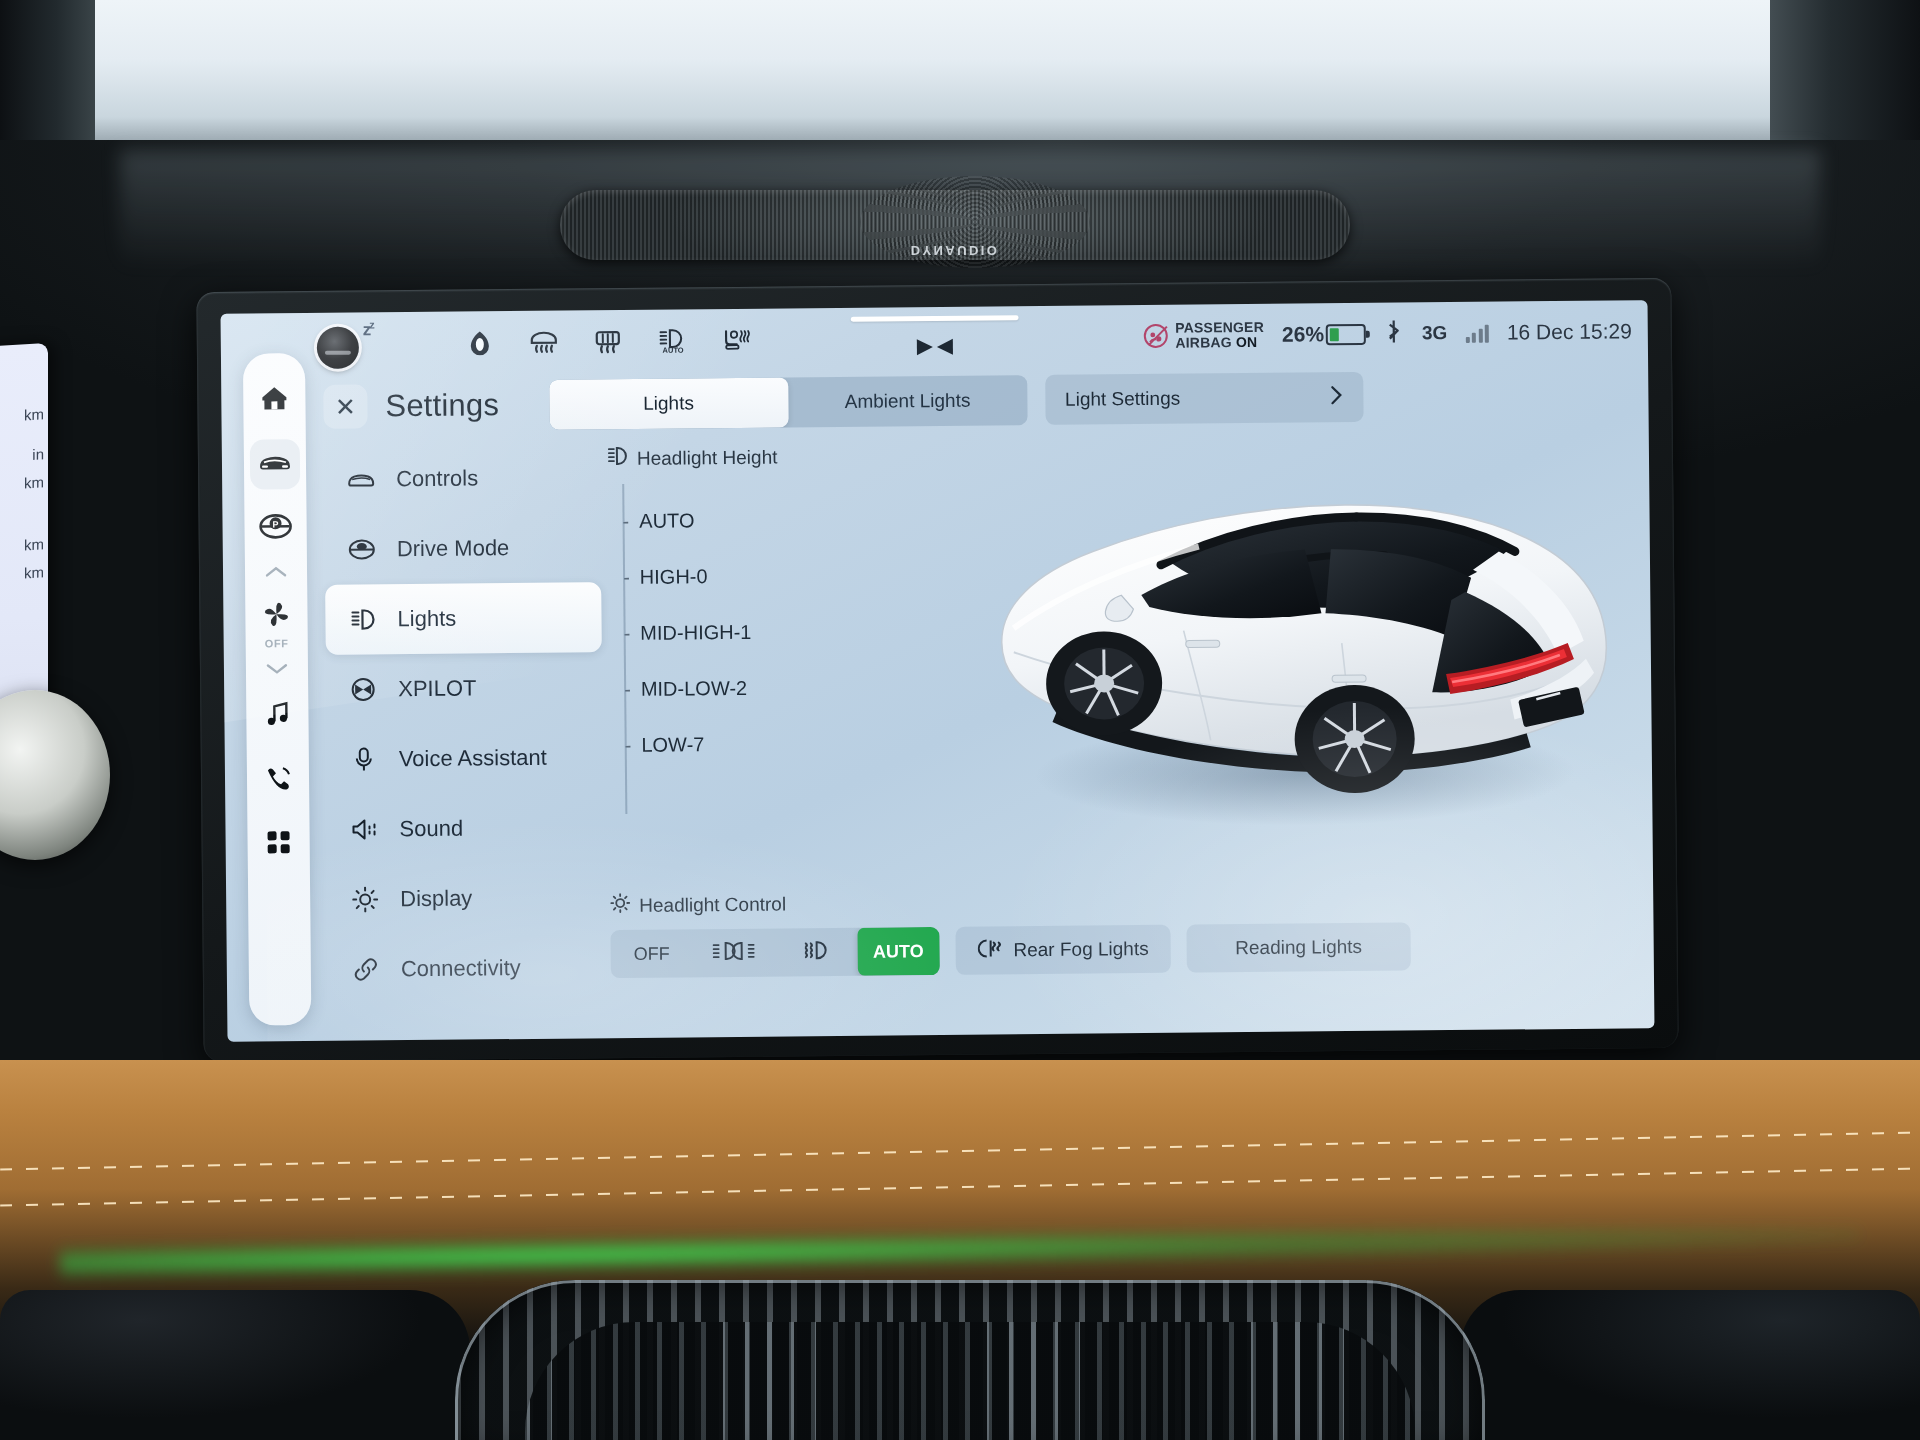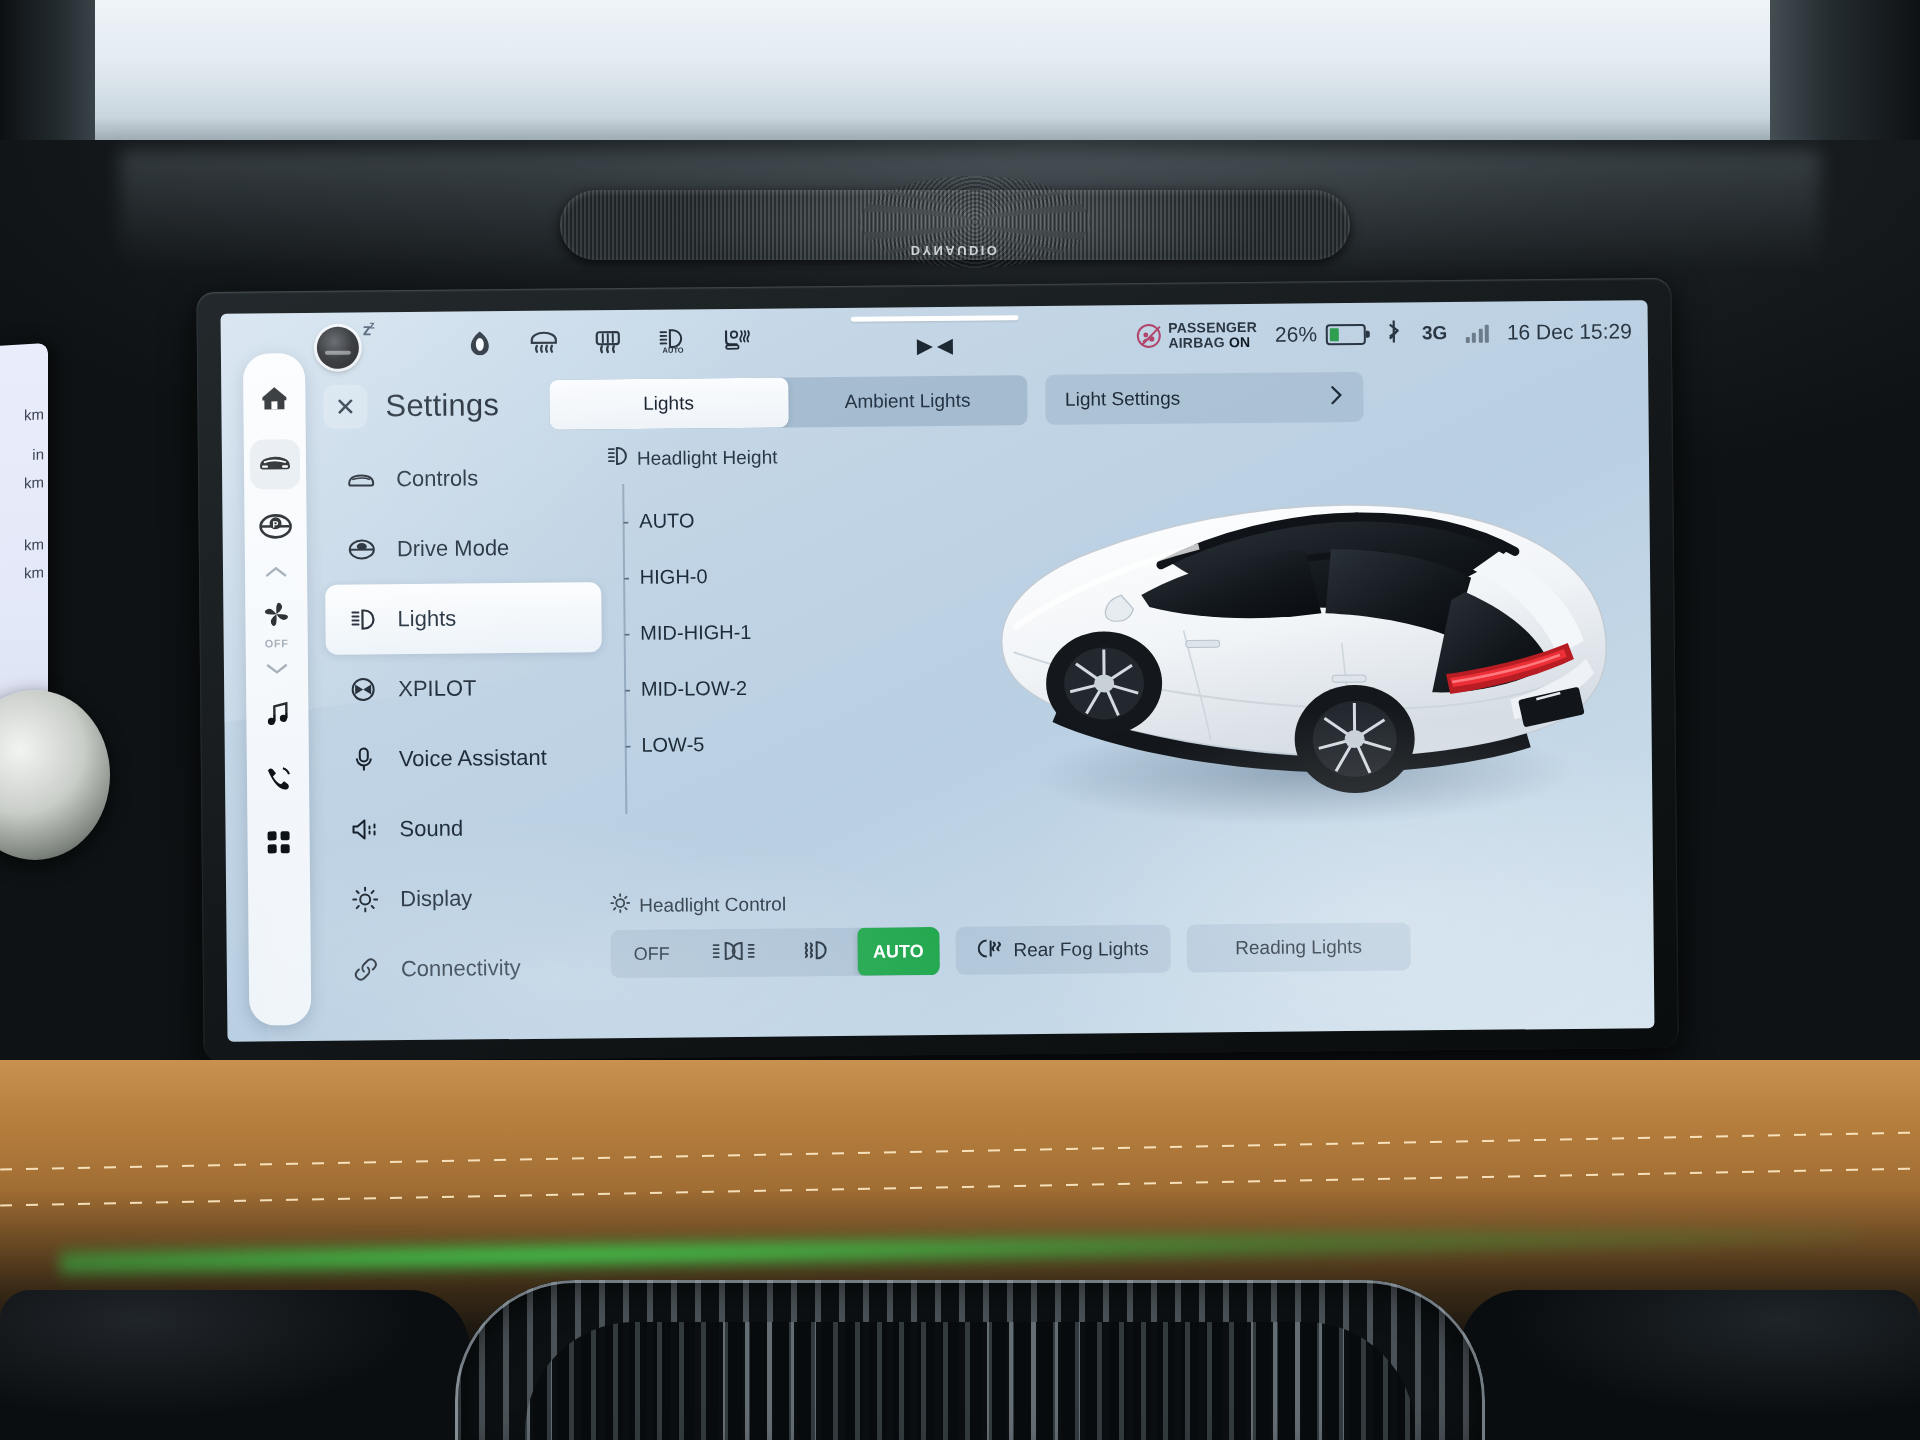--- a/index.html
+++ b/index.html
@@ -155,21 +155,21 @@
     border: 2px solid #b2456b; position: relative; color:#b2456b;
     display:flex; align-items:center; justify-content:center;
   }
   .airbag-icon::after {
     content:""; position:absolute; left:-1px; top: 9px; width: 26px; height: 2px;
     background:#b2456b; transform: rotate(-45deg);
   }
   .airbag-txt { font-size: 14px; line-height: 15px; font-weight: bold; color:#2c3744; letter-spacing:.2px; }
   .airbag-txt .on { color:#121b24; }
 
-  .batt-wrap { display:flex; align-items:center; gap: 9px; }
+  .batt-wrap { display:flex; align-items:center; gap: 2px; font-weight: bold; }
   .batt-pct { font-size: 21px; color:#2b3643; }
   .batt {
     width: 40px; height: 21px; border: 2.2px solid #2b3643; border-radius: 4px;
     position: relative; display:flex; align-items:center; padding: 2px;
   }
   .batt::after {
     content:""; position:absolute; right:-6px; top: 5px; width: 4px; height: 7px;
     background:#2b3643; border-radius: 0 2px 2px 0;
   }
   .batt-fill { height: 100%; width: 26%; background:#2f9e4f; border-radius: 1px; }
@@ -710,21 +710,21 @@
               <div class="hh-item">
                 <span class="hh-dash">-</span>
                 <span>MID-HIGH-1</span>
               </div>
               <div class="hh-item">
                 <span class="hh-dash">-</span>
                 <span>MID-LOW-2</span>
               </div>
               <div class="hh-item">
                 <span class="hh-dash">-</span>
-                <span>LOW-5</span>
+                <span>LOW-7</span>
               </div>
             </div>
           </div>
 
           <div class="car-stage">
             <svg class="car-svg" viewBox="0 0 700 400">
               <defs>
                 <linearGradient id="body" x1="0" y1="0" x2="0.4" y2="1">
                   <stop offset="0%" stop-color="#ffffff"></stop>
                   <stop offset="55%" stop-color="#f2f5f8"></stop>

